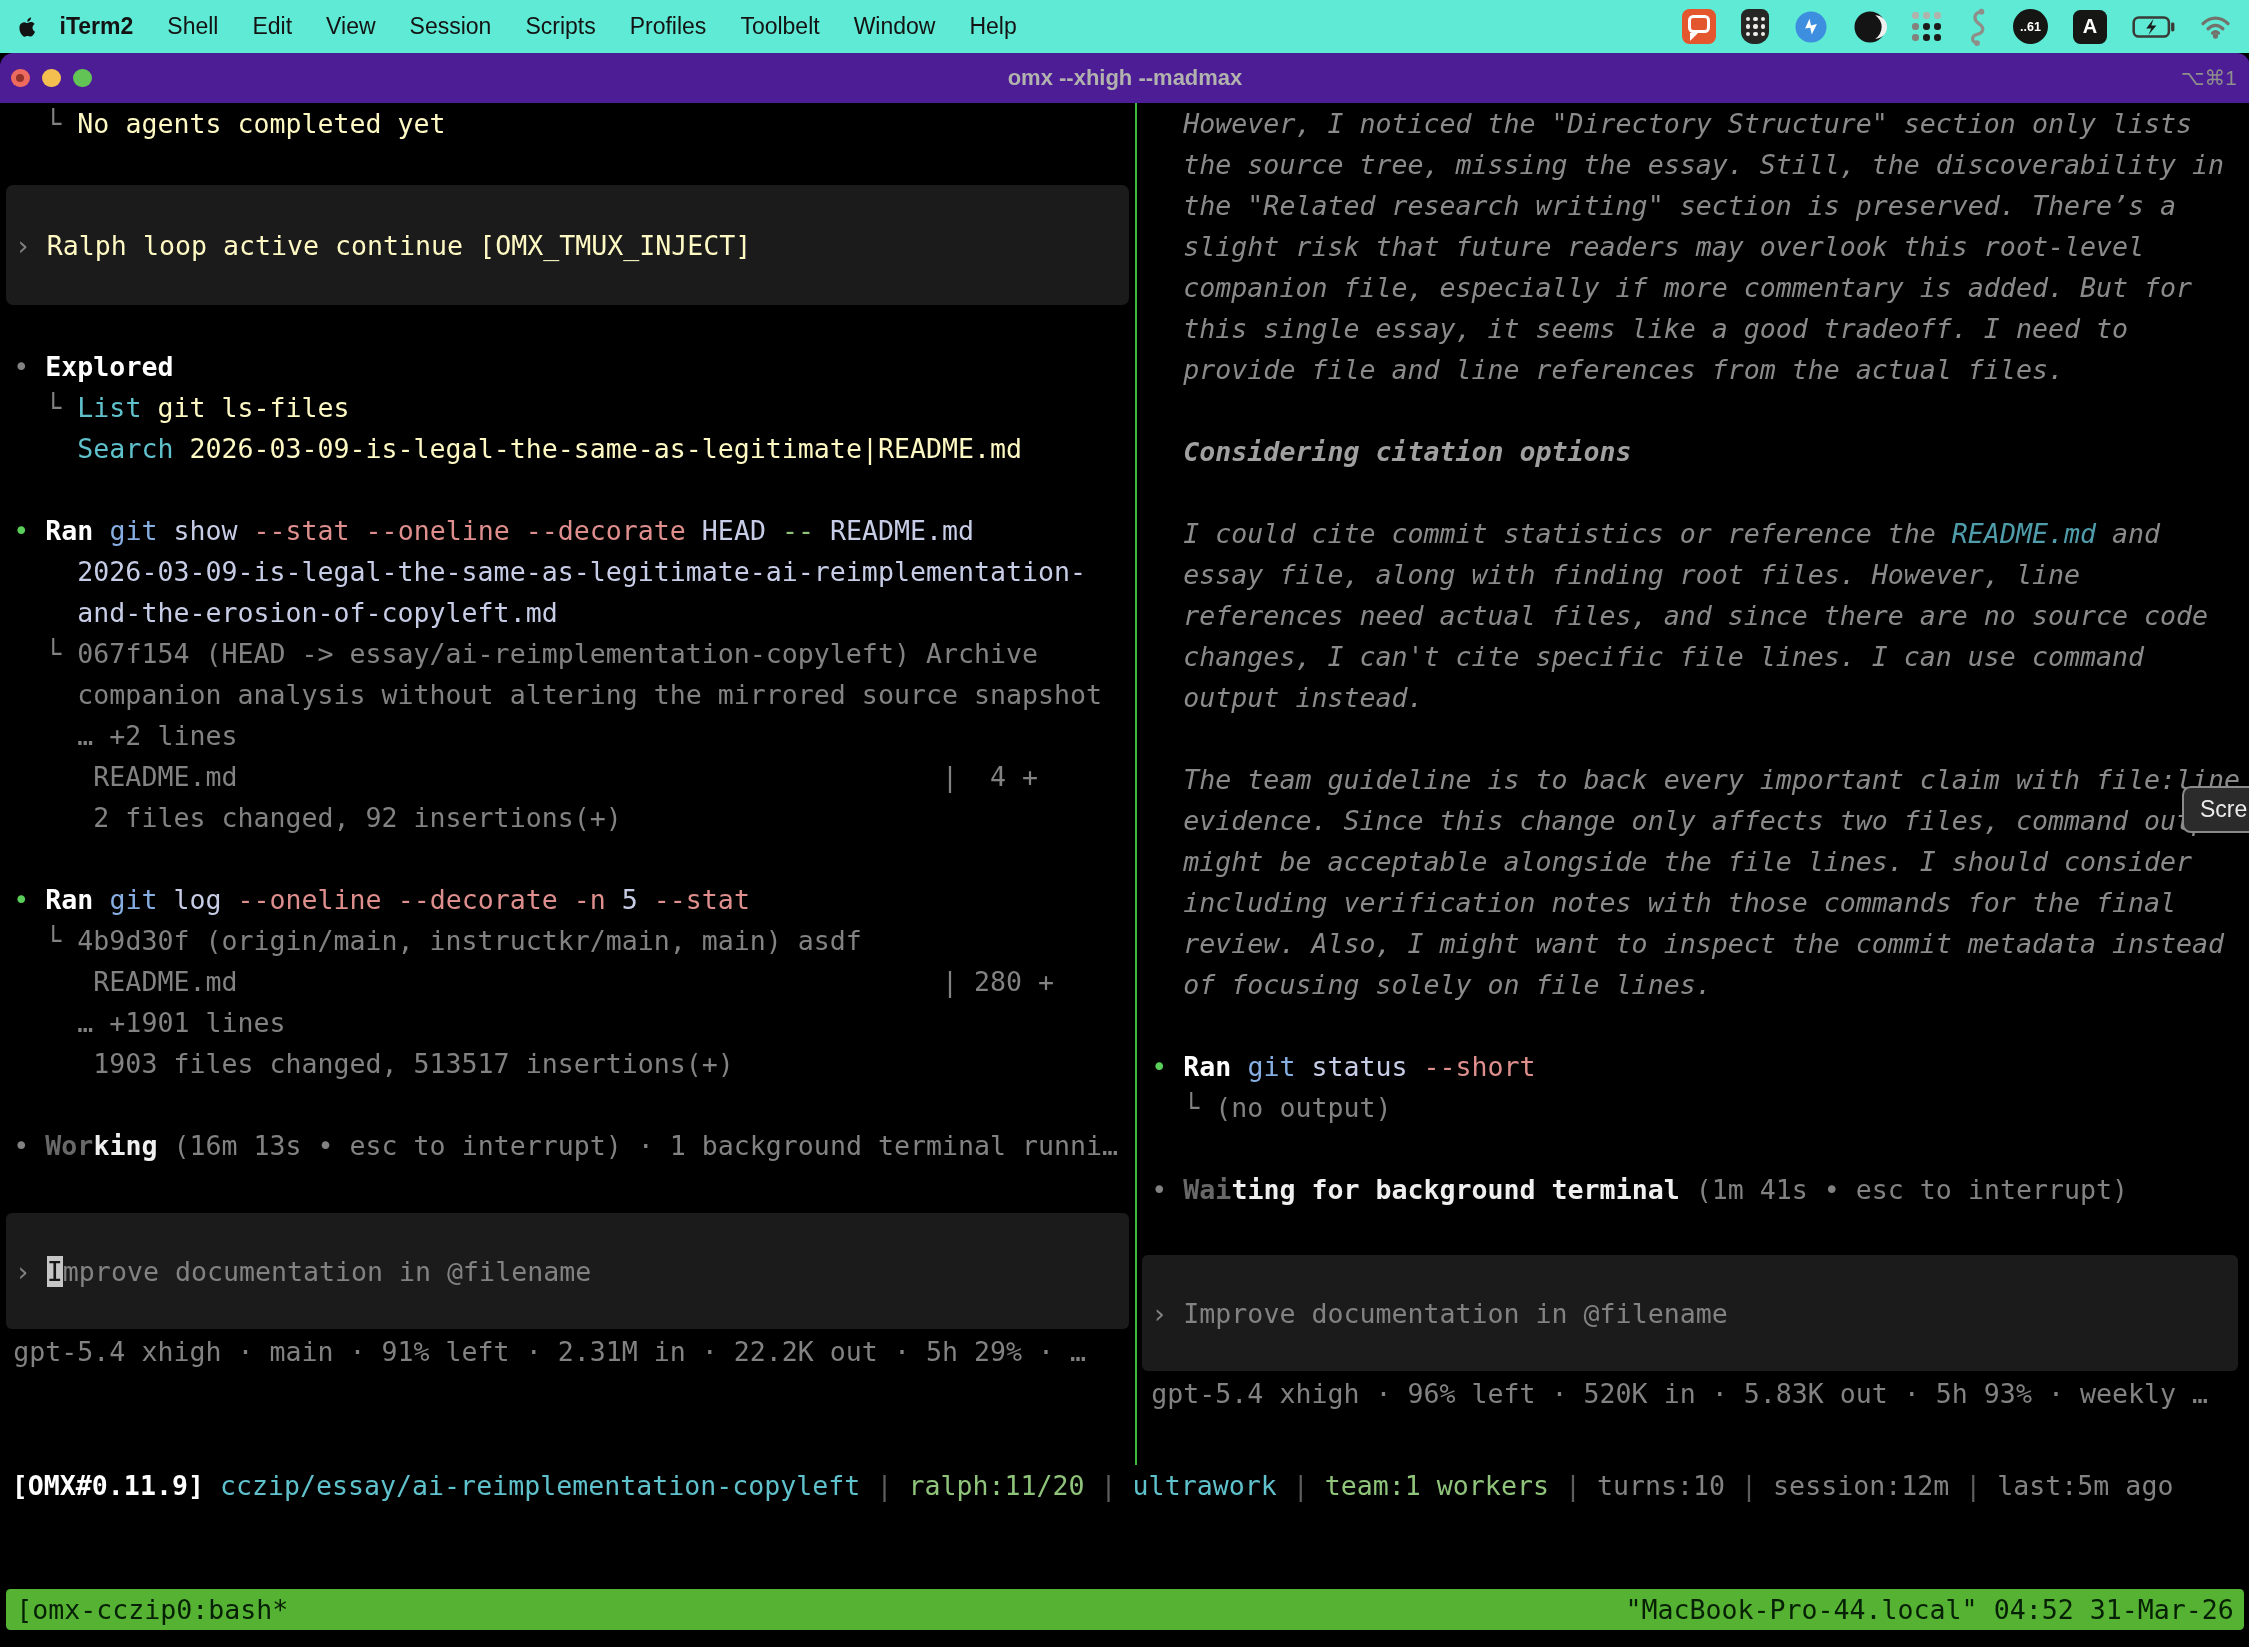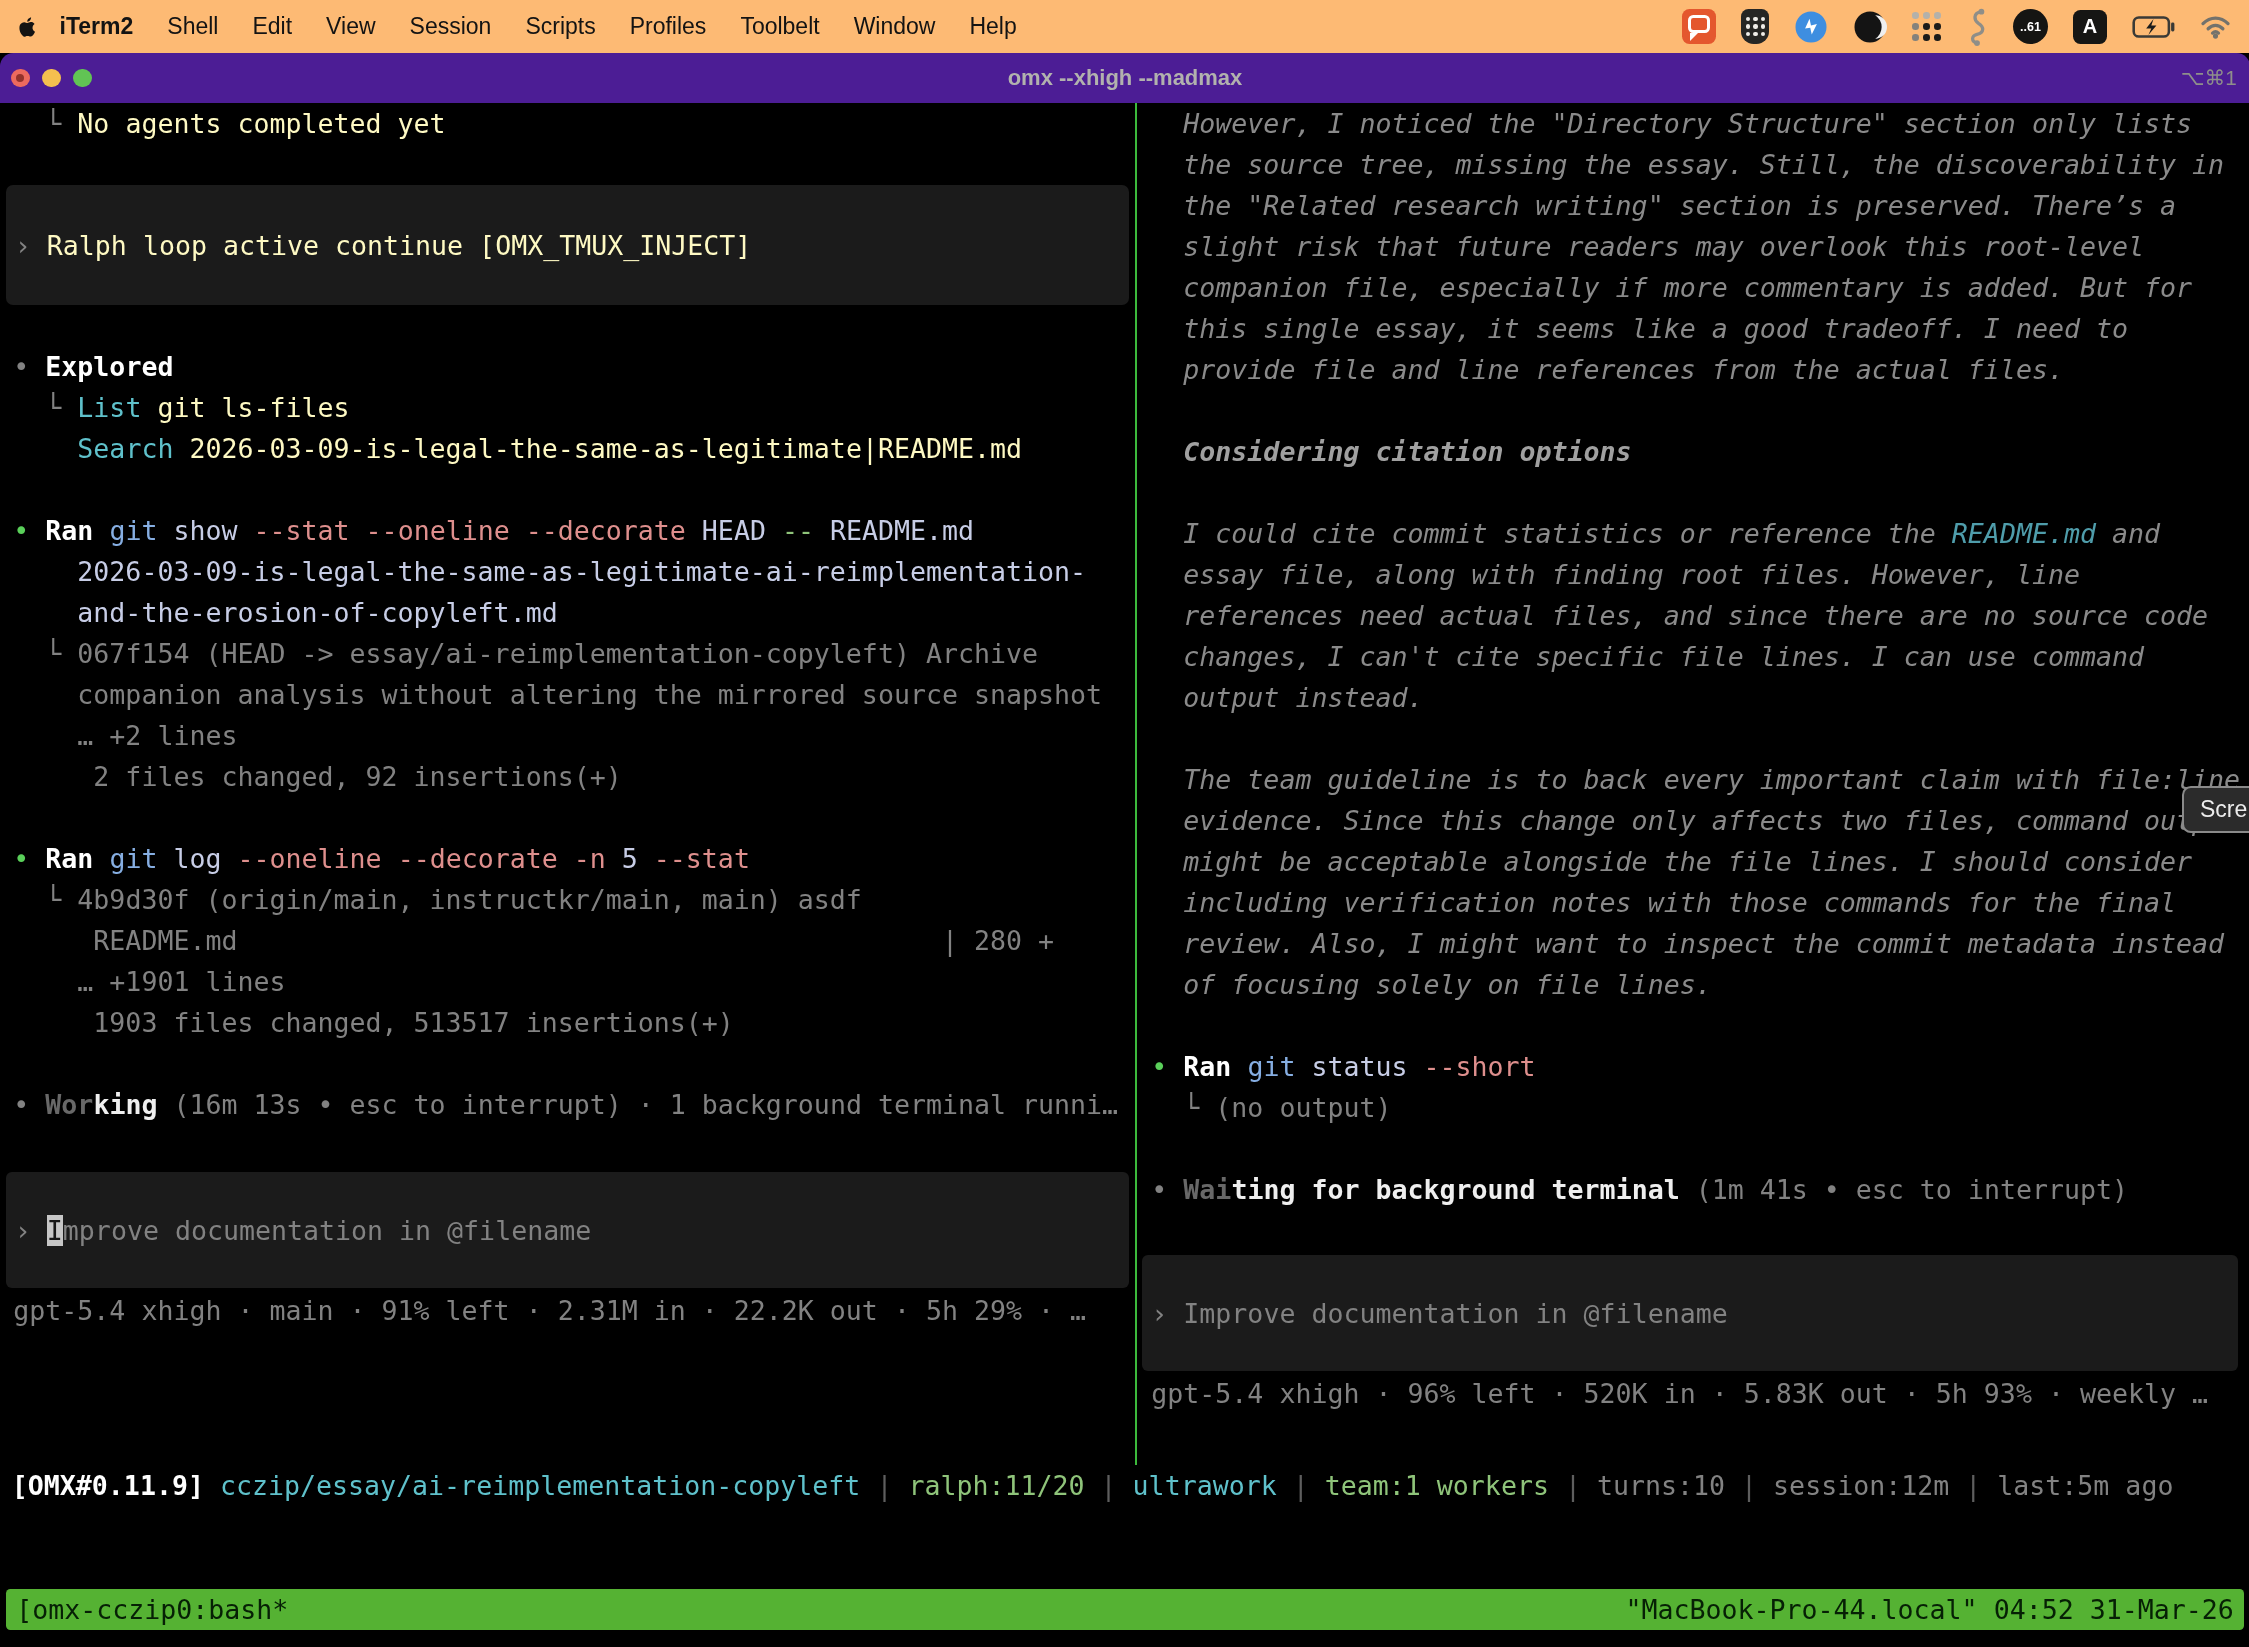--- a/index.html
+++ b/index.html
@@ -1,20 +1,20 @@
 <!DOCTYPE html>
 <html style="font-size:11.8px"><head>
 <meta charset="utf-8">
 <style>
   * { margin:0; padding:0; box-sizing:border-box; }
   html,body { width:2250px; height:1648px; background:#000; overflow:hidden; }
   body { font-family:"DejaVu Sans Mono", monospace; }
 
   
-  .menubar { height:53px; background:#fdba74; display:flex; align-items:center;
+  .menubar { height:53px; background:#5eead4; display:flex; align-items:center;
              padding:0 19px; font-family:"Liberation Sans", sans-serif;
              font-size:23px; color:#131313; }
   .apple { margin-right:10.3px; display:flex; align-items:center; }
   .menu-items { display:flex; align-items:center; }
   .menu-item { padding:0 17px; }
   .menu-item:first-child { font-weight:700; padding-left:10.3px; }
   .statusbar { margin-left:auto; display:flex; align-items:center; gap:25px; }
 
   .ic-chat { position:relative; width:34px; height:35px; border-radius:7.4px; background:#e4572e; }
   .ic-chat-b { position:absolute; left:5.9px; top:5.9px; width:22px; height:17.7px; border:3.7px solid #fff; border-radius:5.2px; background:#e4572e;}
@@ -215,20 +215,21 @@
           <div class="line"><span class="s-dim">• </span><span class="s-white-b">Explored</span></div>
           <div class="line"><span class="s-dim">  └ </span><span class="s-cyan">List</span><span class="s-fg"> git ls-files</span></div>
           <div class="line"><span class="s-fg">    </span><span class="s-cyan">Search</span><span class="s-fg"> 2026-03-09-is-legal-the-same-as-legitimate|README.md</span></div>
           <div class="line"></div>
           <div class="line"><span class="s-grnb">• </span><span class="s-white-b">Ran</span><span class="s-fg"> </span><span class="s-blue">git</span><span class="s-lav"> show </span><span class="s-red">--stat</span><span class="s-fg"> </span><span class="s-red">--oneline</span><span class="s-fg"> </span><span class="s-red">--decorate</span><span class="s-lav"> HEAD </span><span class="s-grn">--</span><span class="s-lav"> README.md</span></div>
           <div class="line"><span class="s-lav">    2026-03-09-is-legal-the-same-as-legitimate-ai-reimplementation-</span></div>
           <div class="line"><span class="s-lav">    and-the-erosion-of-copyleft.md</span></div>
           <div class="line"><span class="s-dim">  └ </span><span class="s-dim">067f154 (HEAD -&gt; essay/ai-reimplementation-copyleft) Archive</span></div>
           <div class="line"><span class="s-dim">    companion analysis without altering the mirrored source snapshot</span></div>
           <div class="line"><span class="s-dim">    … +2 lines</span></div>
+          <div class="line"><span class="s-dim">     README.md                                            |  4 +</span></div>
           <div class="line"><span class="s-dim">     2 files changed, 92 insertions(+)</span></div>
           <div class="line"></div>
           <div class="line"><span class="s-grnb">• </span><span class="s-white-b">Ran</span><span class="s-fg"> </span><span class="s-blue">git</span><span class="s-lav"> log </span><span class="s-red">--oneline</span><span class="s-fg"> </span><span class="s-red">--decorate</span><span class="s-fg"> </span><span class="s-red">-n</span><span class="s-lav"> 5 </span><span class="s-red">--stat</span></div>
           <div class="line"><span class="s-dim">  └ </span><span class="s-dim">4b9d30f (origin/main, instructkr/main, main) asdf</span></div>
           <div class="line"><span class="s-dim">     README.md                                            | 280 +</span></div>
           <div class="line"><span class="s-dim">    … +1901 lines</span></div>
           <div class="line"><span class="s-dim">     1903 files changed, 513517 insertions(+)</span></div>
           <div class="line"></div>
           <div class="line"><span class="s-dim">• </span><span class="s-shim-d">Wor</span><span class="s-shim-b">king</span><span class="s-dim"> (16m 13s • esc to interrupt) · 1 background terminal runni…</span></div>
         </div>

